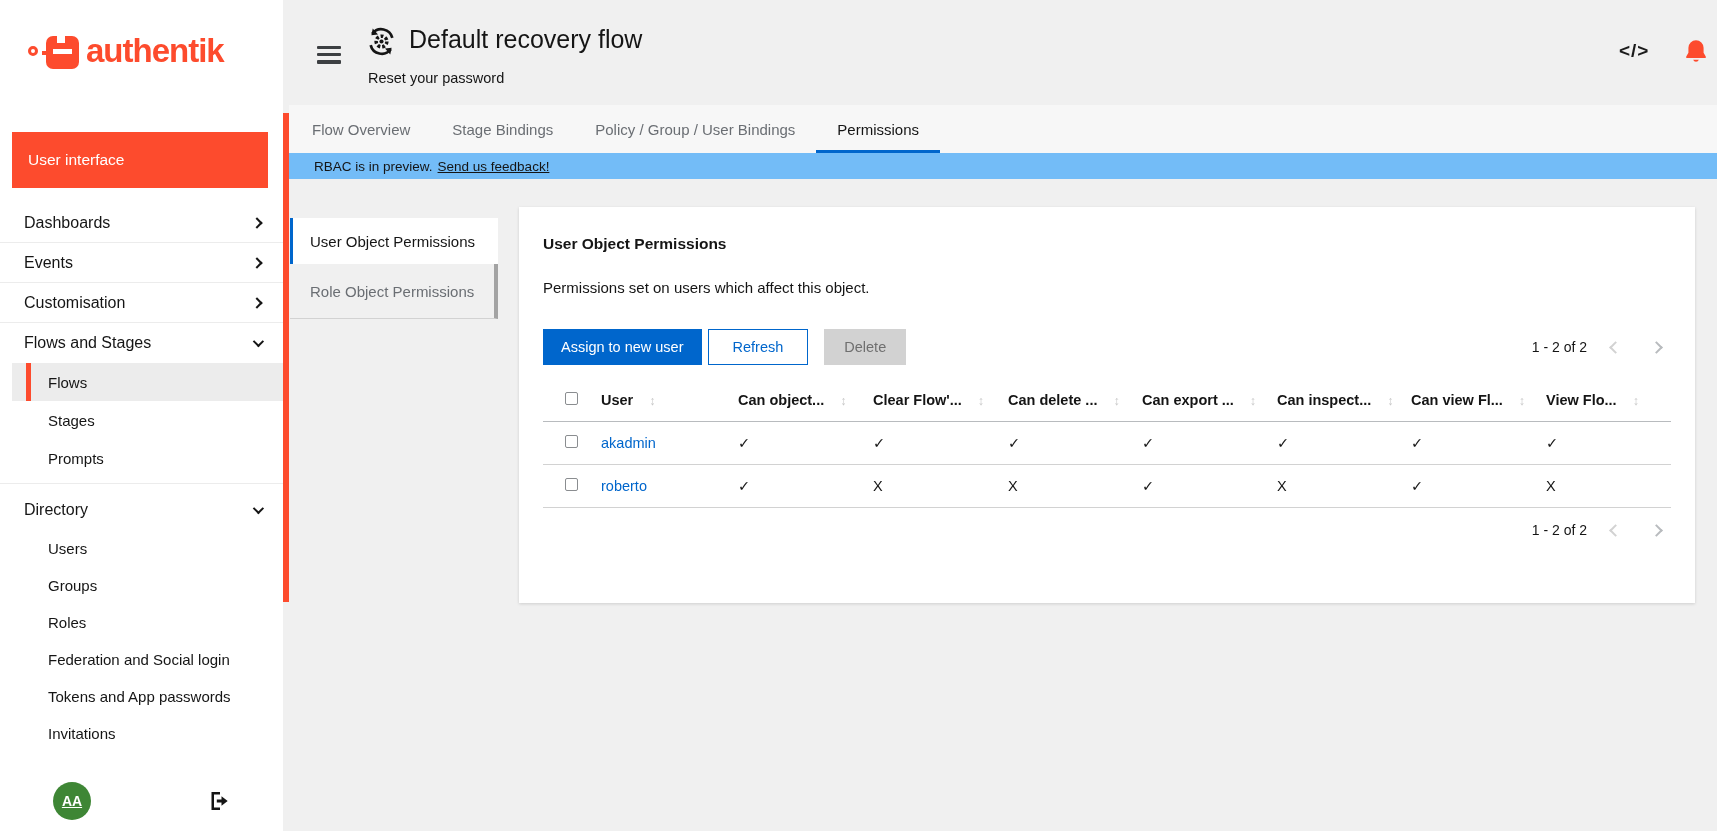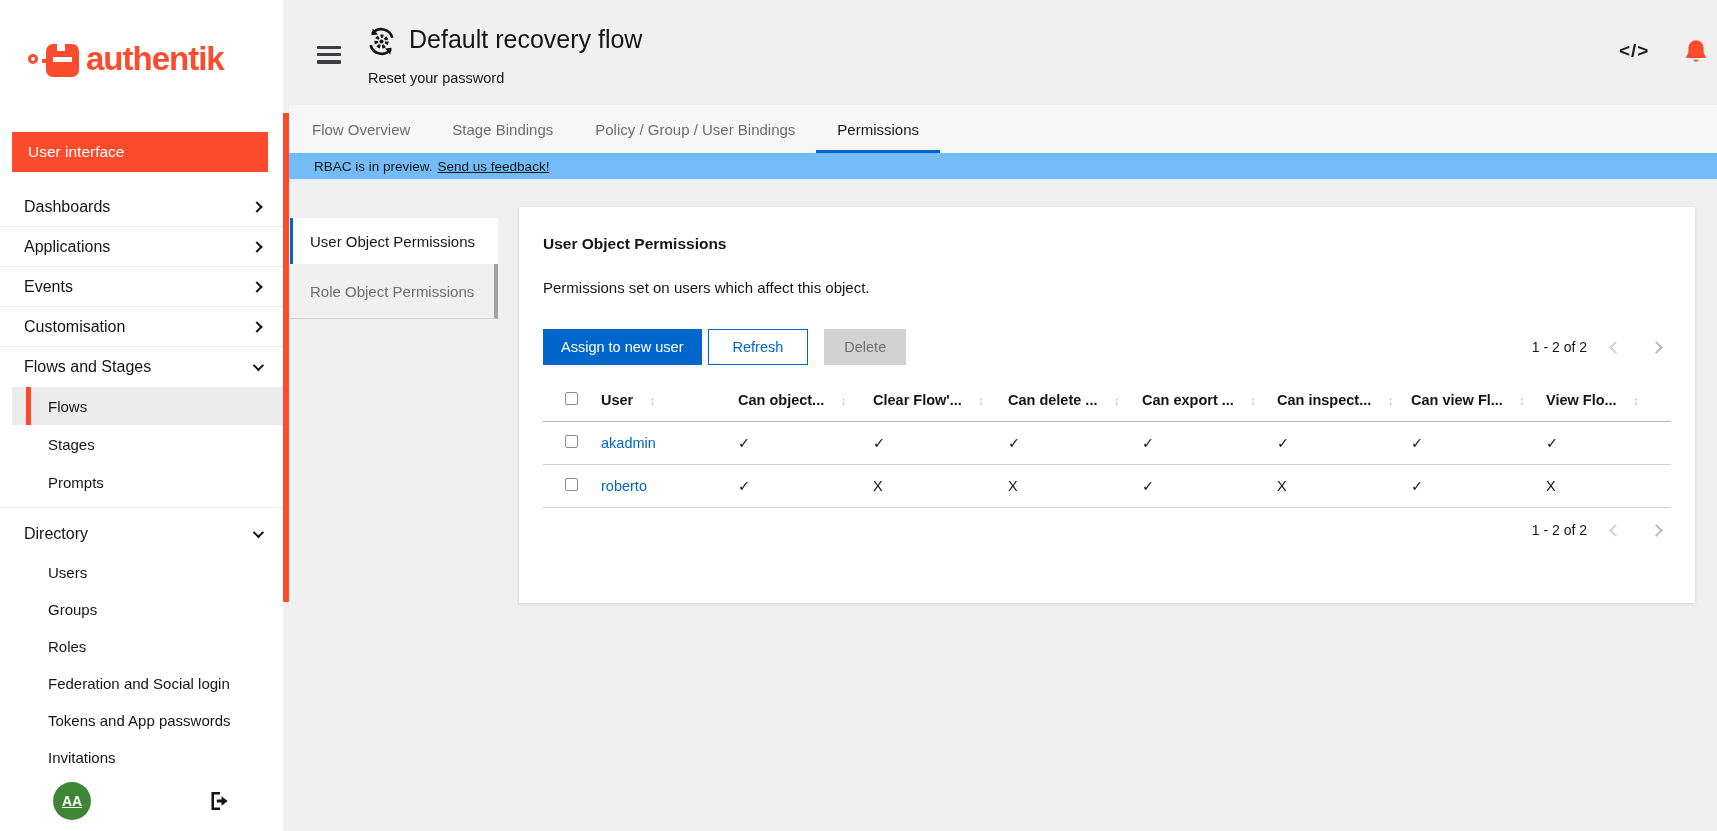--- a/index.html
+++ b/index.html
@@ -3,30 +3,30 @@
 <meta charset="utf-8">
 <style>
   * { margin:0; padding:0; box-sizing:border-box; }
   html,body { background:#c9c9c9; }
   body { font-family:"Liberation Sans","DejaVu Sans",sans-serif; color:#151515; }
   .screen { position:relative; width:1717px; height:831px; background:#f0f0f0; overflow:hidden; }
 
   
   .sidebar { position:absolute; left:0; top:0; width:283px; height:831px; background:#fff; z-index:4; }
   .sb-scroll { position:absolute; left:283px; top:113px; width:6px; height:489px; background:#fd4b2d; z-index:6; }
-  .logo { position:absolute; left:28px; top:36px; display:flex; align-items:center; cursor:pointer; }
+  .logo { position:absolute; left:28px; top:28px; display:flex; align-items:center; cursor:pointer; }
   .logo-mark { position:relative; width:52px; height:46px; }
   .logo-ring { position:absolute; left:0; top:18px; width:10px; height:10px; border:3.5px solid #fd4b2d; border-radius:50%; }
   .logo-stem { position:absolute; left:14px; top:23px; width:6px; height:4px; background:#fd4b2d; }
   .logo-head { position:absolute; left:18px; top:8px; width:33px; height:33px; background:#fd4b2d; border-radius:7px; }
   .logo-head::before { content:''; position:absolute; left:7px; top:0px; width:12px; height:7px; background:#fff; box-shadow:4px 0 0 #fd4b2d inset; }
   .logo-head::after { content:''; position:absolute; left:7px; top:13px; width:19px; height:5px; background:#fff; }
   .logo-word { font-size:33px; font-weight:700; color:#fd4b2d; letter-spacing:-1px; margin-left:6px; }
   .sb-nav { position:absolute; left:0; top:132px; width:283px; }
-  .ui-btn { margin:0 15px 0 12px; height:40px; background:#fd4b2d; color:#fff; display:flex; align-items:center; padding-left:16px; font-size:15.5px; cursor:pointer; }
+  .ui-btn { margin:0 15px 0 12px; height:56px; background:#fd4b2d; color:#fff; display:flex; align-items:center; padding-left:16px; font-size:15.5px; cursor:pointer; }
   .nav-gap { height:15px; }
   .nav-item { height:40px; display:flex; align-items:center; justify-content:space-between; padding:0 22px 0 24px; font-size:16px; color:#151515; border-bottom:1px solid #ececec; cursor:pointer; }
   .nav-item.no-border { border-bottom:none;gap:24px; }
   .chev-r, .chev-d { width:8px; height:8px; border-right:2.4px solid #151515; border-bottom:2.4px solid #151515; display:inline-block; }
   .chev-r { transform:rotate(-45deg); }
   .chev-d { transform:rotate(45deg) translateY(-2px); }
   .sub-item { margin-left:12px; height:38px; display:flex; align-items:center; padding-left:36px; font-size:15px; position:relative; cursor:pointer; }
   .sub-item.active { background:#ececec; }
   .sub-item.active::before { content:''; position:absolute; left:14px; top:0; bottom:0; width:5px; background:#fd4b2d; }
   .sub-sm { height:37px; }
@@ -99,24 +99,20 @@
       <span class="logo-word">authentik</span>
     </div>
     <nav class="sb-nav">
       <div class="ui-btn">User interface</div>
       <div class="nav-gap"></div>
       <div class="nav-item">
         <span>Dashboards</span>
         <span class="chev-r"></span>
       </div>
       <div class="nav-item">
-        <span>Applications</span>
-        <span class="chev-r"></span>
-      </div>
-      <div class="nav-item">
         <span>Events</span>
         <span class="chev-r"></span>
       </div>
       <div class="nav-item">
         <span>Customisation</span>
         <span class="chev-r"></span>
       </div>
       <div class="nav-item no-border">
         <span>Flows and Stages</span>
         <span class="chev-d"></span>

